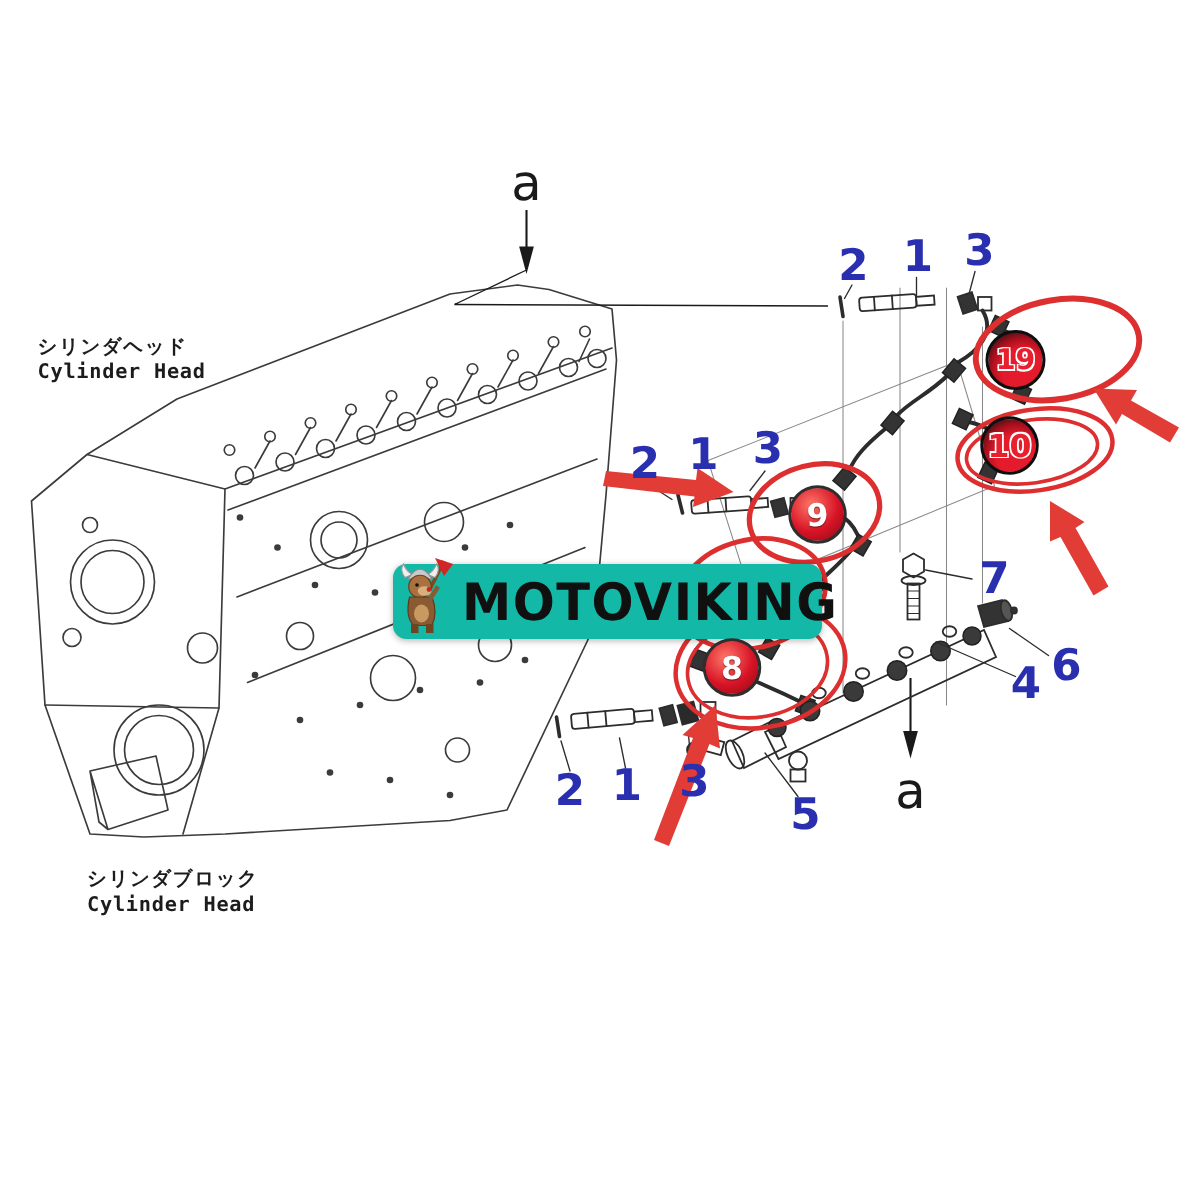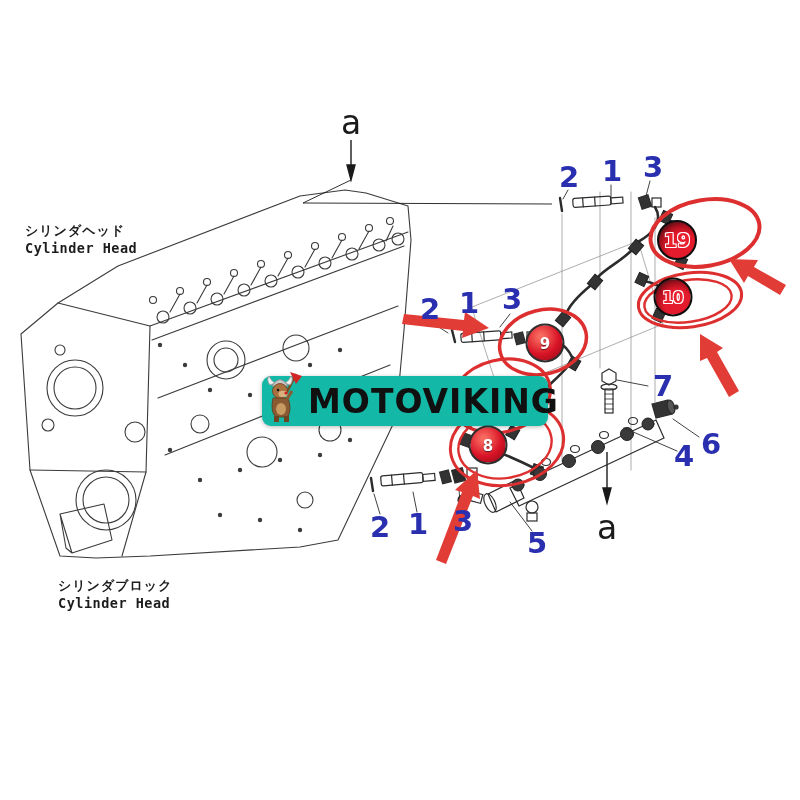--- a/index.html
+++ b/index.html
@@ -14,21 +14,21 @@
   .jp-label .jp{font:600 13px "DejaVu Sans","Liberation Sans",sans-serif;letter-spacing:1px;}
   .jp-label .en{font:600 13.5px "DejaVu Sans Mono","Liberation Mono",monospace;letter-spacing:.5px;}
   .badge{position:absolute;transform:translate(-50%,-50%);border-radius:50%;
        display:flex;align-items:center;justify-content:center;
        font-family:"DejaVu Sans","Liberation Sans",sans-serif;font-weight:800;z-index:6;}
   .badge.red{background:radial-gradient(circle at 38% 32%, #f8695f 8%, #d81326 55%, #8e0d17 95%);
        color:#fff;border:2px solid #2e2e2e;text-shadow:0 1px 1px rgba(0,0,0,.55);}
   .badge.dark{background:radial-gradient(circle at 63% 68%, #e31b2c 42%, #a80f1d 63%, #141414 90%);
        color:#e8202e;border:2px solid #0e0e0e;
        text-shadow:-1px -1px 0 #fff,1px -1px 0 #fff,-1px 1px 0 #fff,1px 1px 0 #fff;}
-  .b35{width:35px;height:35px;font-size:15px;}
+  .b35{width:35px;height:35px;font-size:21px;}
   .b36{width:36px;height:36px;font-size:19px;}
   #watermark{position:absolute;left:262px;top:376px;width:286px;height:50px;z-index:5;
        background:#14b8a6;border-radius:9px;box-shadow:0 1px 4px rgba(0,0,0,.28);}
   #watermark .wm-text{position:absolute;left:46px;top:6px;
        font:800 33px "DejaVu Sans","Liberation Sans",sans-serif;color:#101010;
        letter-spacing:1px;transform:scaleY(1.04);white-space:nowrap;}
   #mascot{position:absolute;left:0px;top:-8px;}
 </style>
 </head>
 <body>

